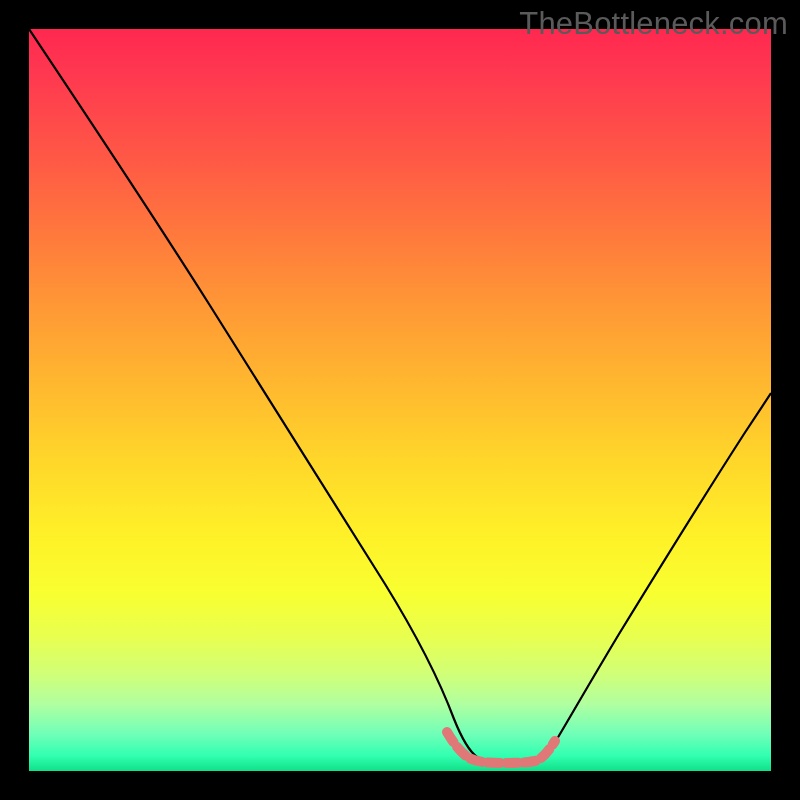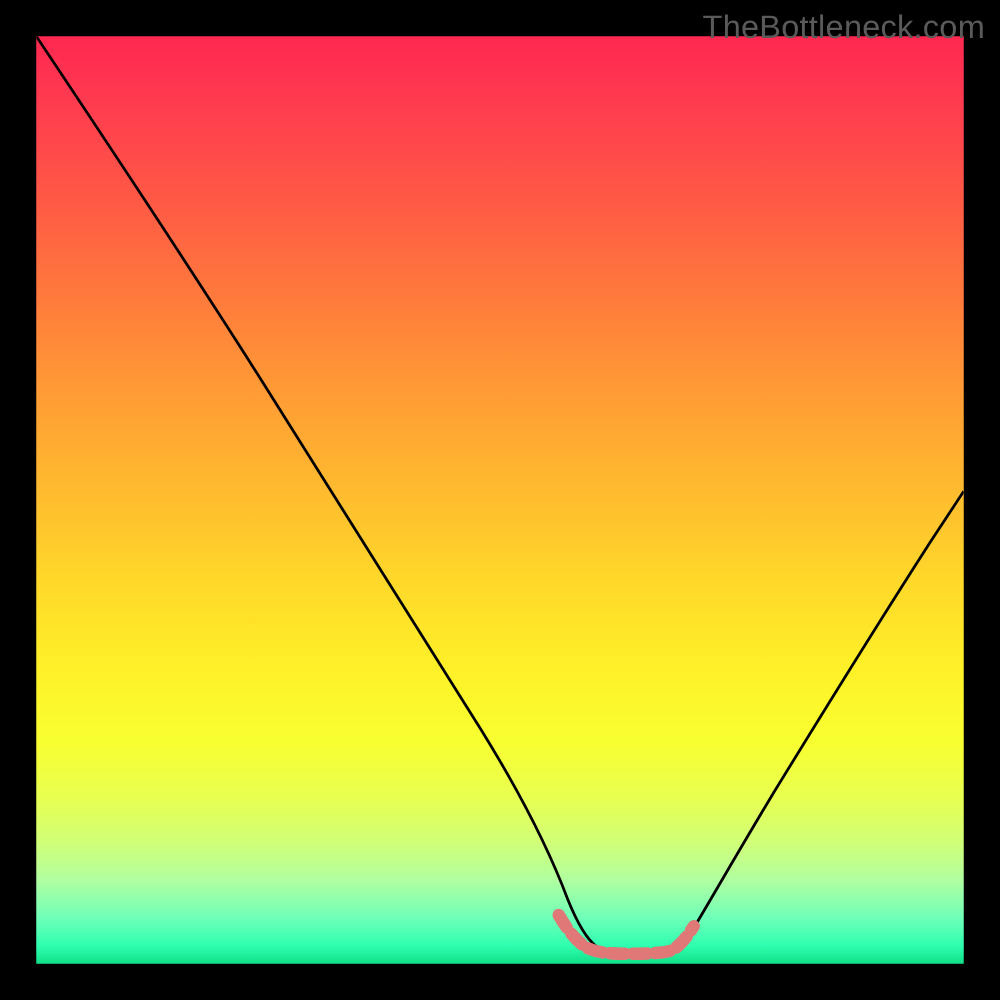--- a/index.html
+++ b/index.html
@@ -38,21 +38,21 @@
       #b0ffa0 91%,
       #70ffb8 95%,
       #30ffb0 98%,
       #10e088 100%);
   }
   .watermark {
     position: absolute;
     top: 6px;
     right: 12px;
     color: #5a5a5a;
-    font-size: 26px;
+    font-size: 31px;
     font-weight: normal;
     letter-spacing: 0.2px;
   }
   svg.curve {
     position: absolute;
     left: 0;
     top: 0;
     width: 742px;
     height: 742px;
     pointer-events: none;

